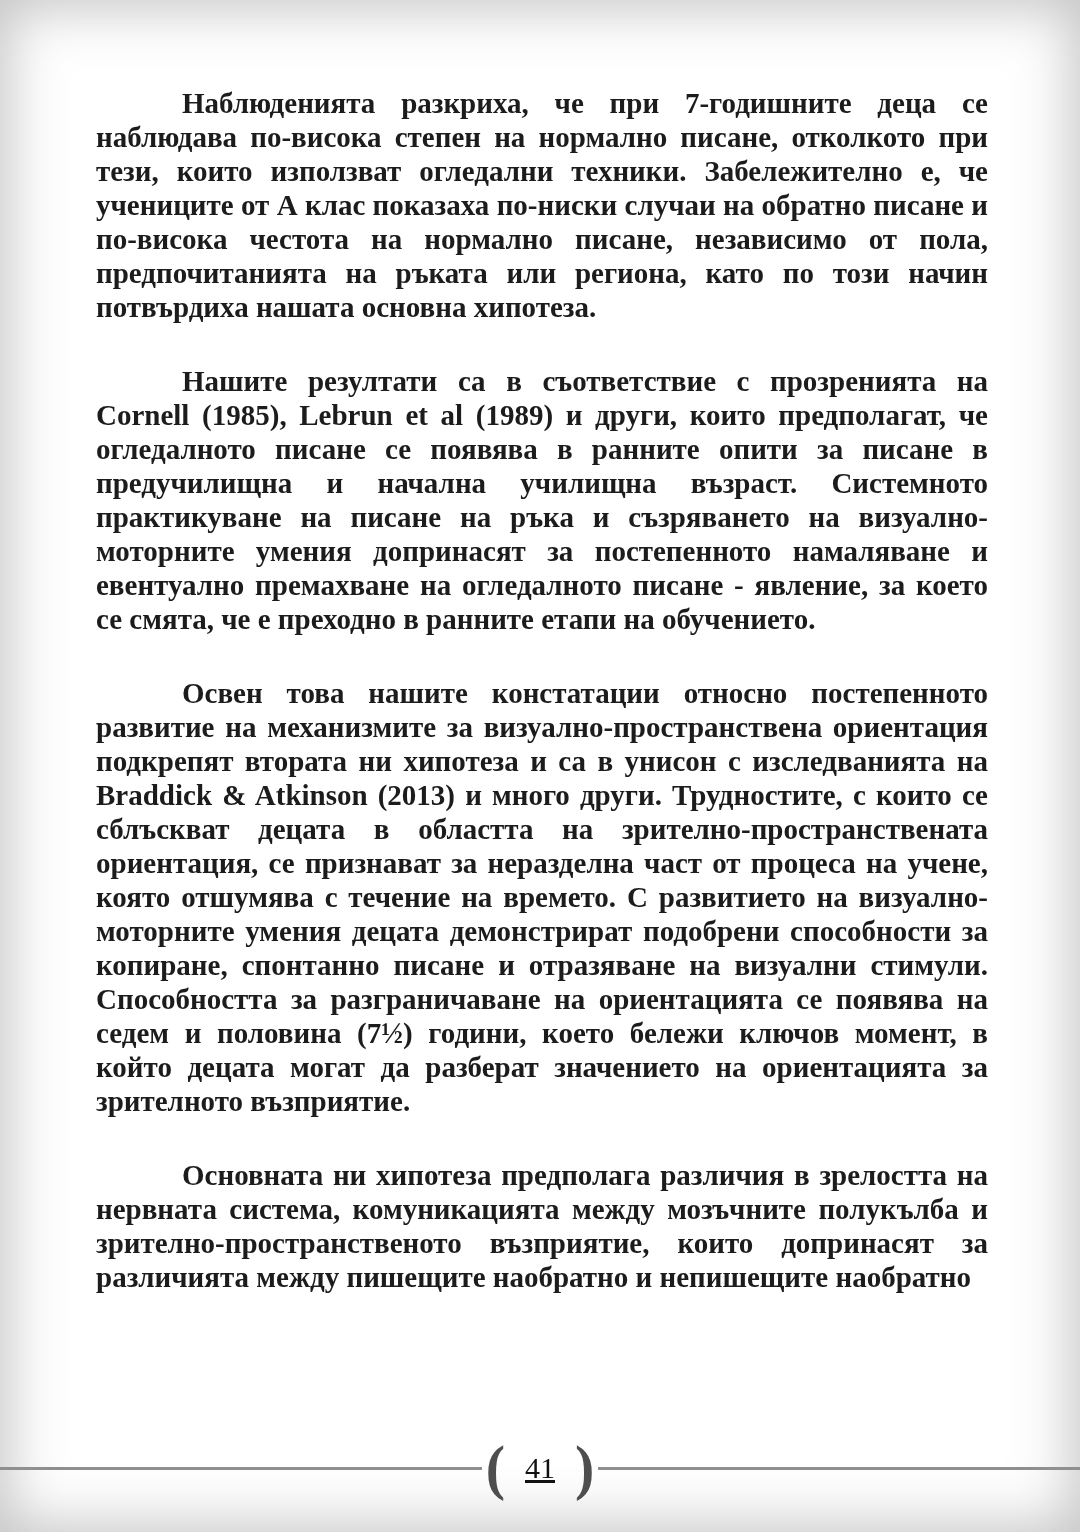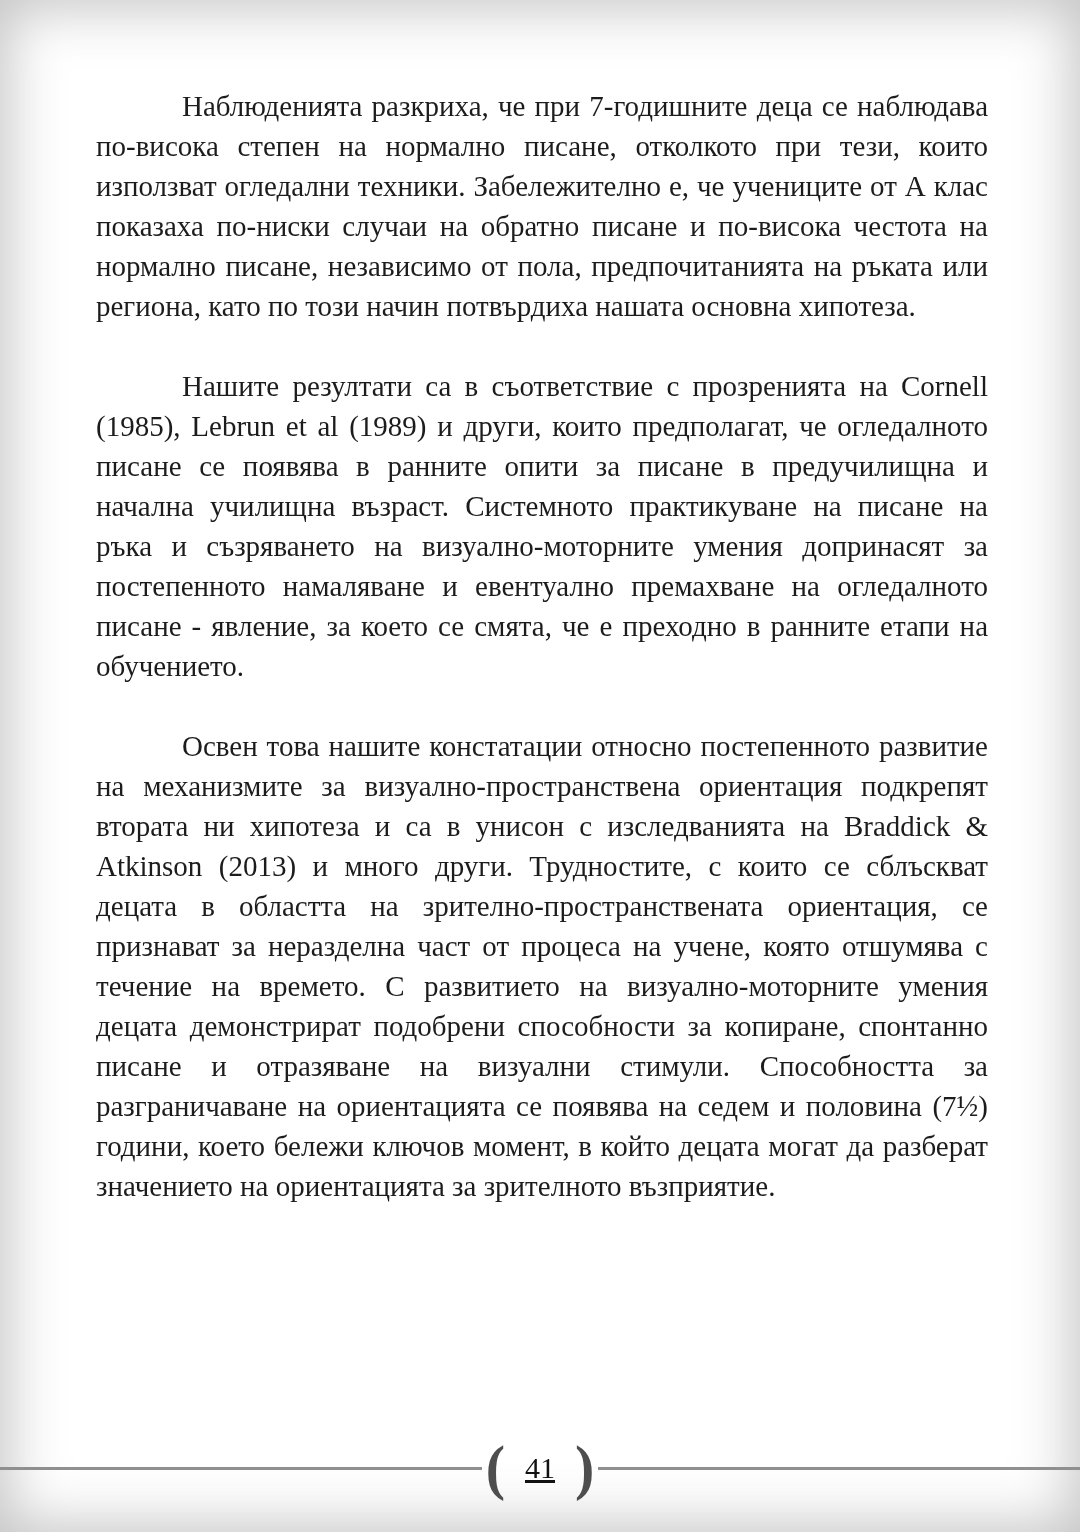--- a/index.html
+++ b/index.html
@@ -16,23 +16,24 @@
     overflow: hidden;
     font-family: "Liberation Serif", serif;
   }
   .content {
     position: absolute;
     left: 96px;
     top: 86px;
     width: 892px;
     color: #1c1c1c;
     font-size: 29px;
-    line-height: 40px;
+    line-height: 34px;
     text-align: justify;
     text-justify: inter-word;
+    font-weight: bold;
   }
   .content p {
     margin: 0 0 40px 0;
     text-indent: 86px;
   }
   .footer {
     position: absolute;
     left: 0;
     right: 0;
     top: 1436px;
@@ -65,20 +66,21 @@
 </style>
 </head>
 <body>
 
 <div class="page">
 
   <div class="content">
     <p>Наблюденията разкриха, че при 7-годишните деца се наблюдава по-висока степен на нормално писане, отколкото при тези, които използват огледални техники. Забележително е, че учениците от А клас показаха по-ниски случаи на обратно писане и по-висока честота на нормално писане, независимо от пола, предпочитанията на ръката или региона, като по този начин потвърдиха нашата основна хипотеза.</p>
     <p>Нашите резултати са в съответствие с прозренията на Cornell (1985), Lebrun et al (1989) и други, които предполагат, че огледалното писане се появява в ранните опити за писане в предучилищна и начална училищна възраст. Системното практикуване на писане на ръка и съзряването на визуално-моторните умения допринасят за постепенното намаляване и евентуално премахване на огледалното писане - явление, за което се смята, че е преходно в ранните етапи на обучението.</p>
     <p>Освен това нашите констатации относно постепенното развитие на механизмите за визуално-пространствена ориентация подкрепят втората ни хипотеза и са в унисон с изследванията на Braddick &amp; Atkinson (2013) и много други. Трудностите, с които се сблъскват децата в областта на зрително-пространствената ориентация, се признават за неразделна част от процеса на учене, която отшумява с течение на времето. С развитието на визуално-моторните умения децата демонстрират подобрени способности за копиране, спонтанно писане и отразяване на визуални стимули. Способността за разграничаване на ориентацията се появява на седем и половина (7½) години, което бележи ключов момент, в който децата могат да разберат значението на ориентацията за зрителното възприятие.</p>
+    <p>Основната ни хипотеза предполага различия в зрелостта на нервната система, комуникацията между мозъчните полукълба и зрително-пространственото възприятие, които допринасят за различията между пишещите наобратно и непишещите наобратно</p>
   </div>
 
   <div class="footer">
     <div class="rule"></div>
     <span class="bracket">(</span>
     <span class="page-number">41</span>
     <span class="bracket">)</span>
     <div class="rule"></div>
   </div>
 

